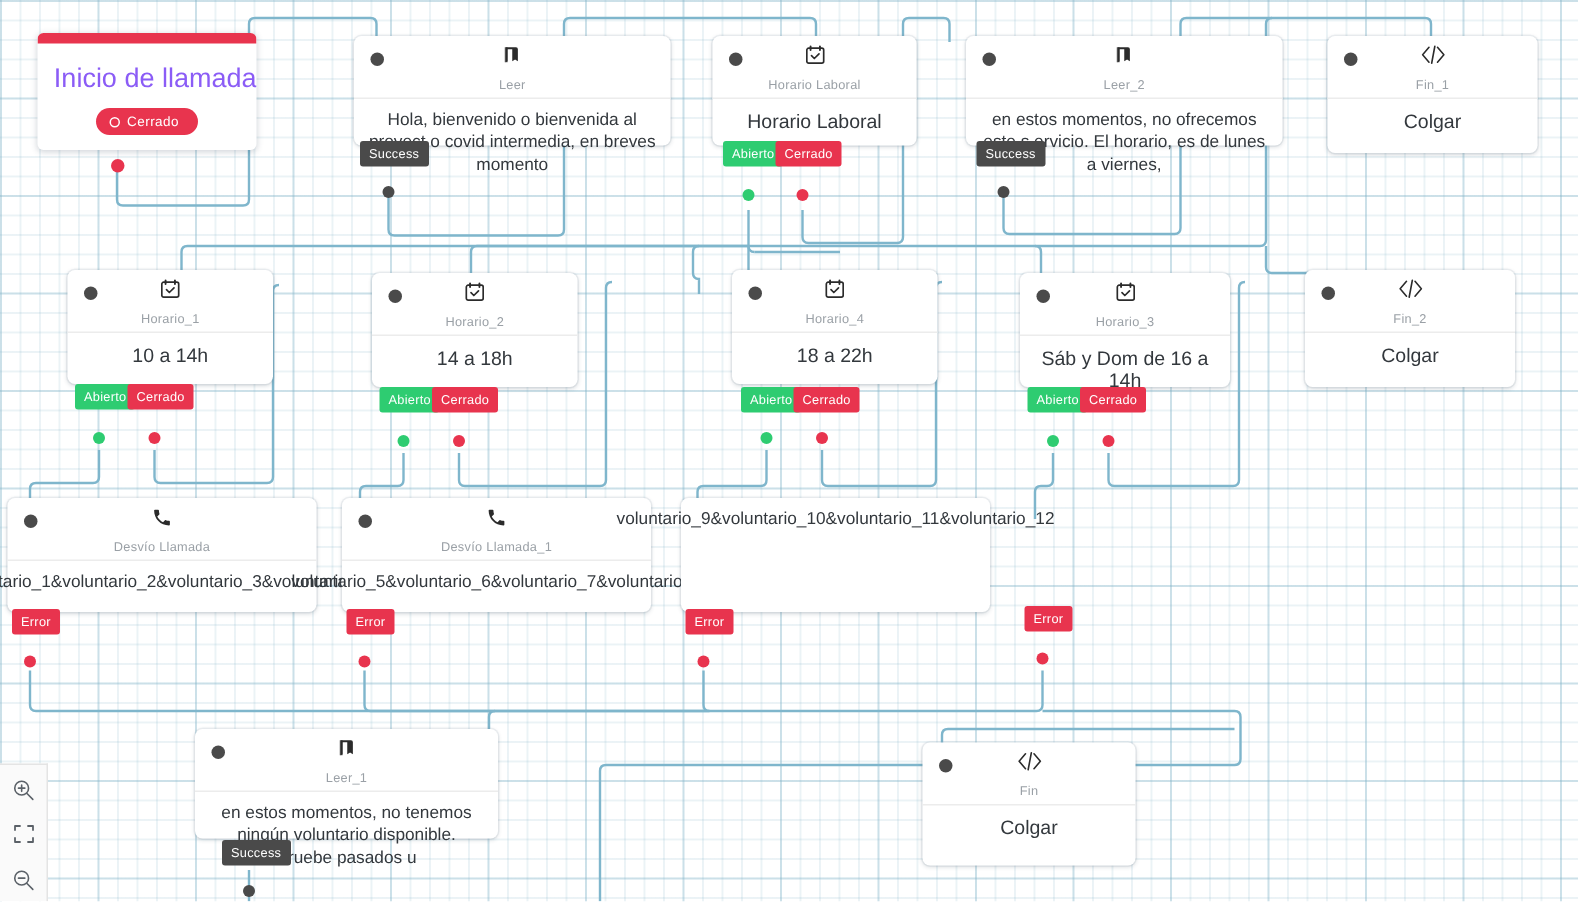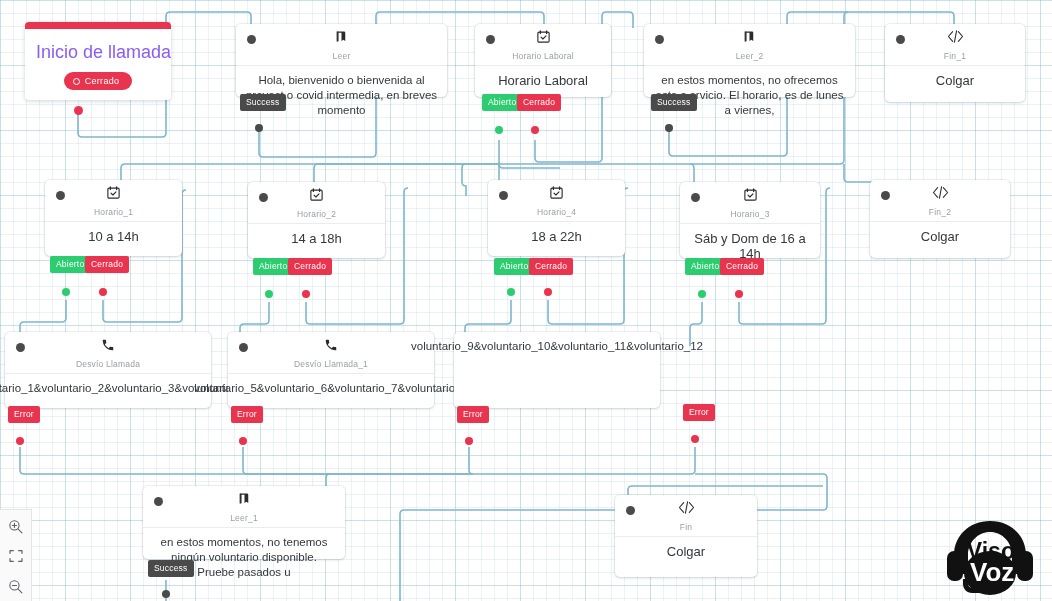--- a/index.html
+++ b/index.html
@@ -386,21 +386,21 @@
 
   <div class="node" style="left:454px; top:332px; width:206px; height:76px;">
     <div class="body">voluntario_9&amp;voluntario_10&amp;voluntario_11&amp;voluntario_12</div>
   </div>
   <span class="port error" style="left:457px; top:406px;">Error</span>
   <div style="position:absolute;left:465px;top:437px;width:8px;height:8px;border-radius:50%;background:#e8344e;"></div>
 
   <span class="port error" style="left:683px; top:404px;">Error</span>
   <div style="position:absolute;left:691px;top:435px;width:8px;height:8px;border-radius:50%;background:#e8344e;"></div>
 
-  <div class="node" style="left:143px; top:486px; width:202px; height:73px;">
+  <div class="node" style="left:130px; top:486px; width:202px; height:73px;">
     <div class="head">
       <span class="anchor"></span>
       <span class="nicon">
         <svg width="15" height="15" viewBox="0 0 24 24">
             <path fill="#2b2b2b" d="M5 4h11a2 2 0 0 1 2 2v13l-3-2-3 2V6H7v13l-2 1z"></path>
             <path fill="#2b2b2b" d="M4 4h3v16H4z" opacity=".75"></path>
           </svg>
       </span>
       <span class="ntype">Leer_1</span>
     </div>
@@ -435,28 +435,14 @@
         </svg>
     </div>
     <div class="zbtn" title="zoom-out">
       <svg width="17" height="17" viewBox="0 0 24 24">
           <circle cx="10.5" cy="10.5" r="6.5" fill="none" stroke="#5b6168" stroke-width="1.5"></circle>
           <path d="M15.5 15.5L21 21M7.5 10.5h6" stroke="#5b6168" stroke-width="1.5" stroke-linecap="round"></path>
         </svg>
     </div>
   </div>
 
-  <div id="logo">
-    <svg width="112" height="82" viewBox="0 0 112 82">
-      <g fill="#111111">
-        <path d="M56 6C35 6 20 21 20 40v14c0 3 2 5 5 5h4c3 0 5-2 5-5V40c0-13 10-23 22-23s22 10 22 23v14c0 3 2 5 5 5h4c3 0 5-2 5-5V40C92 21 77 6 56 6z"></path>
-        <rect x="13" y="36" width="16" height="30" rx="7"></rect>
-        <rect x="83" y="36" width="16" height="30" rx="7"></rect>
-        <path d="M29 64v5c0 5 4 9 9 9h10v-5H39c-3 0-5-2-5-4v-5z"></path>
-        <rect x="44" y="71" width="14" height="7" rx="3.5"></rect>
-        <ellipse cx="56" cy="58" rx="26" ry="22"></ellipse>
-      </g>
-      <text x="20" y="44" font-family="Liberation Sans, sans-serif" font-size="23" font-weight="bold" fill="#111111">aViso</text>
-      <text x="36" y="66" font-family="Liberation Sans, sans-serif" font-size="26" font-weight="bold" fill="#ffffff">Voz</text>
-    </svg>
-  </div>
 
 </div>
 
 </body></html>

